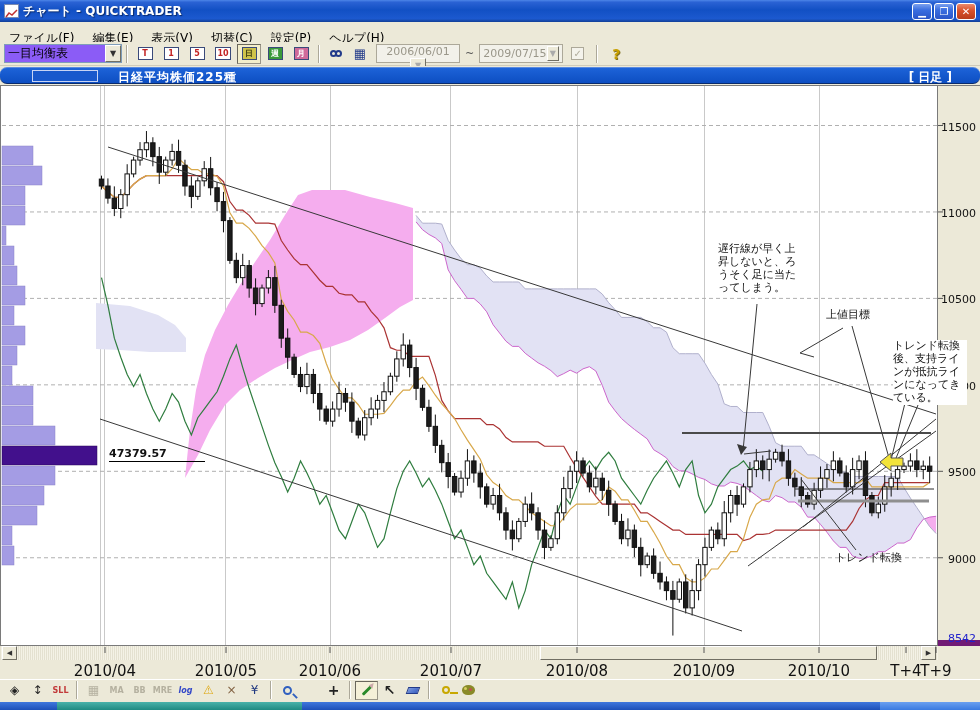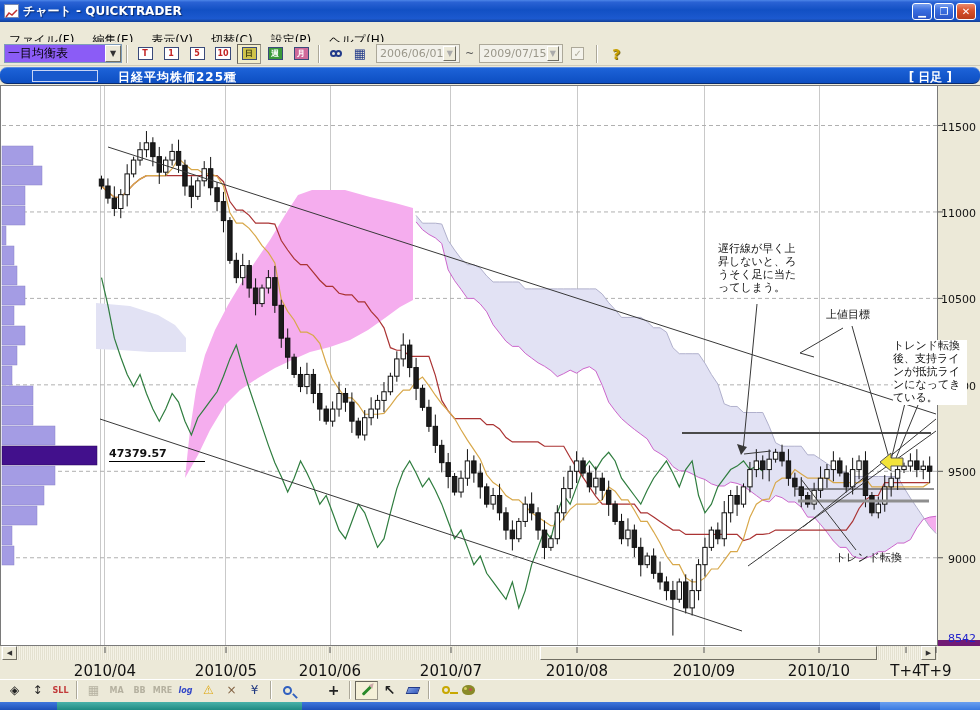--- a/index.html
+++ b/index.html
@@ -13,21 +13,21 @@
     display:flex;align-items:center;padding:0 4px;color:#fff;}
   #titlebar .ttl{font-size:12px;font-weight:bold;text-shadow:1px 1px 1px #0a2a6a;flex:1;margin-left:4px;}
   .winbtn{width:20px;height:17px;margin-left:2px;border:1px solid #fff;border-radius:3px;
     color:#fff;font-size:10px;line-height:15px;text-align:center;
     background:linear-gradient(180deg,#7aa0ef 0%,#3a6ee0 40%,#2a55c8 100%);}
   .winbtn.close{background:linear-gradient(180deg,#eb8a6d 0%,#d8502a 45%,#b93d1c 100%);}
   #app-icon{width:15px;height:14px;background:#fff;border:1px solid #7a8ab0;display:inline-block;}
 
   
   #menubar{position:absolute;left:0;top:22px;width:980px;height:38px;background:#ece9d8;
-    border-bottom:1px solid #c2410c;display:flex;align-items:center;font-size:12px;color:#000;}
+    border-bottom:5px solid #c2410c;display:flex;align-items:center;font-size:12px;color:#000;}
   #menubar .mi{padding:2px 9px;}
   #toolbar{position:absolute;left:0;top:42px;width:980px;height:24px;background:#ece9d8;
     border-bottom:1px solid #cfcbba;display:flex;align-items:center;font-size:11px;}
   .tsep{width:2px;height:18px;border-left:1px solid #aca899;border-right:1px solid #fff;margin:0 4px;}
   #indicator-select{width:118px;height:19px;margin-left:4px;border:1px solid #7f9db9;background:#8b5cf6;
     display:flex;align-items:flex-end;font-size:12px;}
   #indicator-select .val{flex:1;padding:0 3px;white-space:nowrap;overflow:hidden;}
   .dropbtn{width:16px;height:17px;background:#ece9d8;border:1px solid #fff;border-right-color:#716f64;
     border-bottom-color:#716f64;font-size:8px;text-align:center;line-height:16px;color:#333;}
   .pbtn{width:24px;height:20px;margin:0 1px;border:1px solid transparent;display:flex;align-items:center;justify-content:center;}
@@ -158,21 +158,21 @@
         </span>
       </span>
     <span class="tsep"></span>
     <span class="icbtn">
         <span class="circ"></span>
         <span class="circ"></span>
       </span>
     <span class="icbtn">
         <span class="cal">▦</span>
       </span>
-    <span class="datebox" style="margin-left:4px;">
+    <span class="datebox" style="margin-left:4px;flex-direction:column;">
       <span class="dv">2006/06/01</span>
       <span class="dropbtn" style="height:15px;line-height:14px;color:#aaa;">▼</span>
     </span>
     <span class="tilde">~</span>
     <span class="datebox">
       <span class="dv">2009/07/15</span>
       <span class="dropbtn" style="height:15px;line-height:14px;color:#aaa;">▼</span>
     </span>
     <span class="chk">✓</span>
     <span class="tsep"></span>

